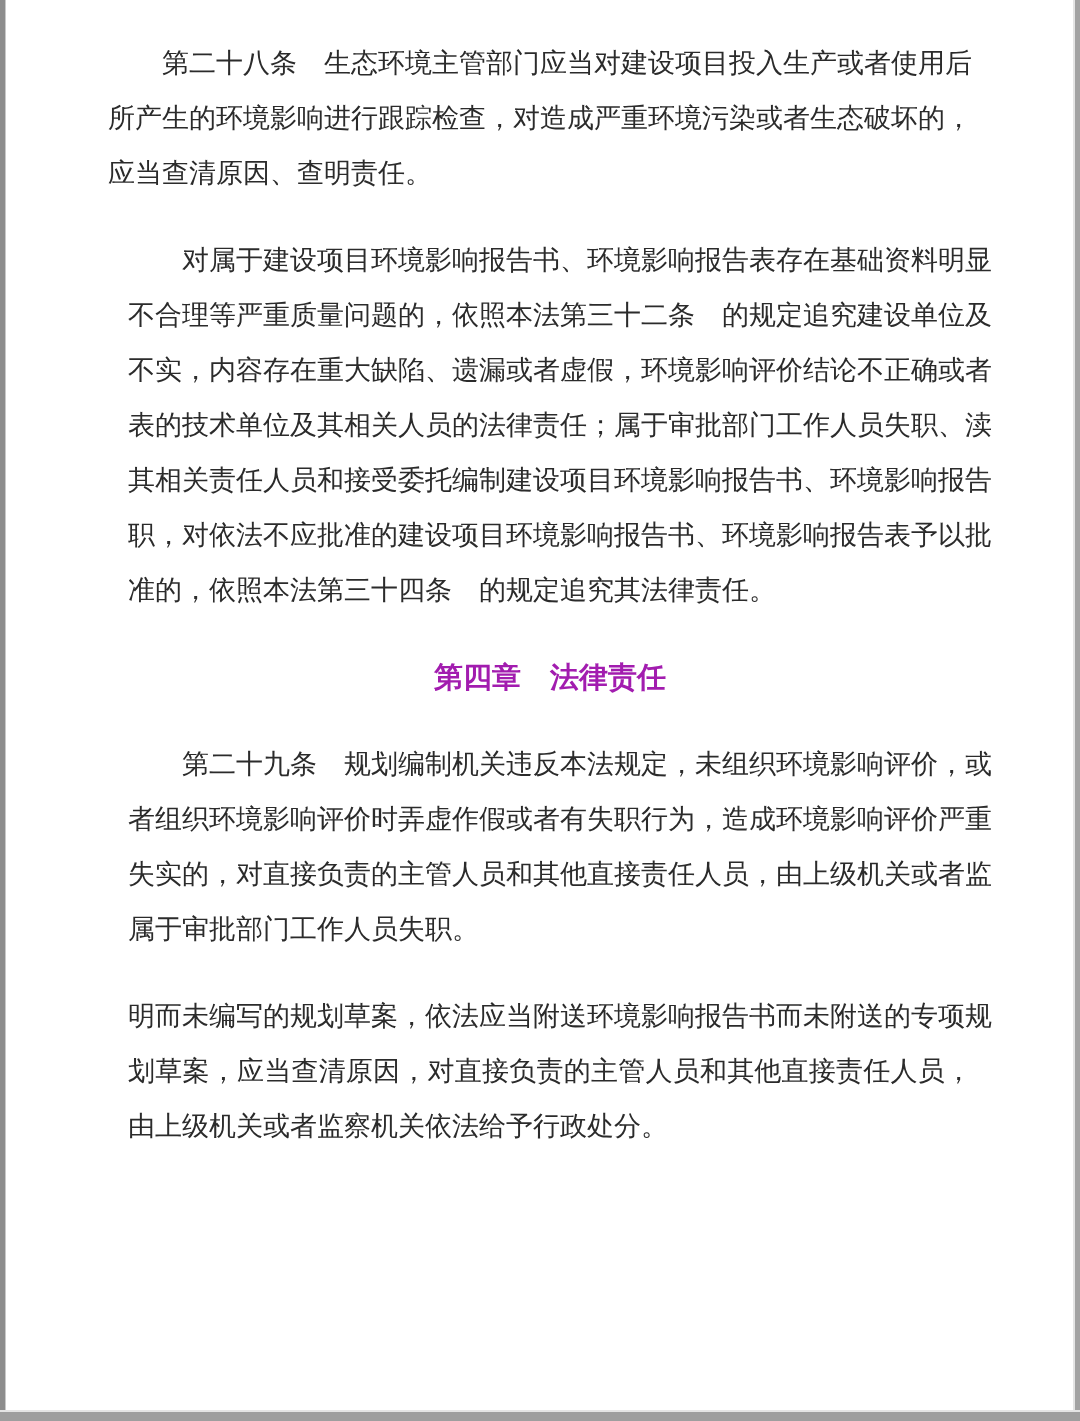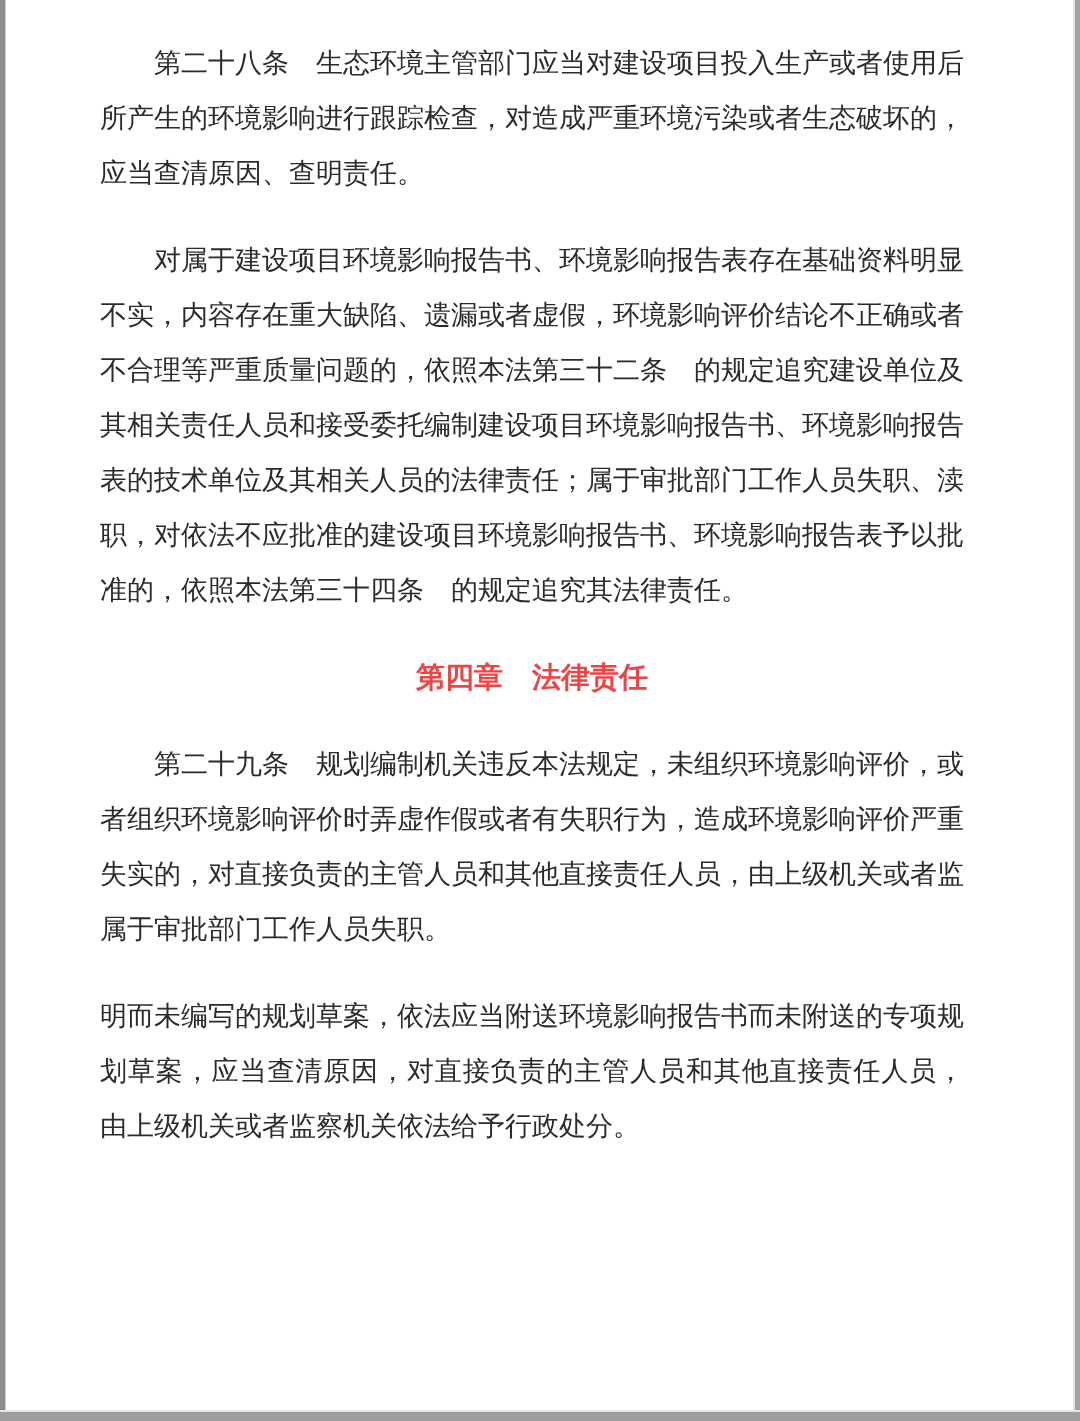--- a/index.html
+++ b/index.html
@@ -37,27 +37,27 @@
   .edge-bottom {
     position: absolute;
     left: 0; bottom: 0;
     width: 100%; height: 9px;
     background: #9e9e9e;
     border-top: 2px solid #e4e4e4;
   }
   
   .content {
     position: absolute;
-    left: 100px;
+    left: 108px;
     top: 36px;
     width: 864px;
     color: #2b2b2b;
   }
   .block { margin: 0; }
-  .block + .block { margin-top: 32px; }
+  .block + .block { margin-top: 32px; margin-left: 20px; }
   .line {
     font-size: 27px;
     line-height: 55px;
     height: 55px;
     white-space: nowrap;
     text-align: justify;
     text-align-last: justify;
     text-justify: inter-character;
     letter-spacing: 0;
   }
@@ -67,42 +67,42 @@
     text-align-last: left;
   }
   .chapter-heading {
     margin: 0;
     font-family: "Liberation Sans", sans-serif;
     font-size: 29px;
     font-weight: bold;
     line-height: 55px;
     height: 55px;
     text-align: center;
-    color: #ef4444;
+    color: #a21caf;
   }
 </style>
 </head>
 <body>
 
 <div class="page">
 
   <div class="content">
 
     <div class="block">
       <div class="line indent">第二十八条　生态环境主管部门应当对建设项目投入生产或者使用后</div>
       <div class="line">所产生的环境影响进行跟踪检查，对造成严重环境污染或者生态破坏的，</div>
       <div class="line end">应当查清原因、查明责任。</div>
     </div>
 
     <div class="block">
       <div class="line indent">对属于建设项目环境影响报告书、环境影响报告表存在基础资料明显</div>
+      <div class="line">不合理等严重质量问题的，依照本法第三十二条　的规定追究建设单位及</div>
       <div class="line">不实，内容存在重大缺陷、遗漏或者虚假，环境影响评价结论不正确或者</div>
-      <div class="line">不合理等严重质量问题的，依照本法第三十二条　的规定追究建设单位及</div>
+      <div class="line">表的技术单位及其相关人员的法律责任；属于审批部门工作人员失职、渎</div>
       <div class="line">其相关责任人员和接受委托编制建设项目环境影响报告书、环境影响报告</div>
-      <div class="line">表的技术单位及其相关人员的法律责任；属于审批部门工作人员失职、渎</div>
       <div class="line">职，对依法不应批准的建设项目环境影响报告书、环境影响报告表予以批</div>
       <div class="line end">准的，依照本法第三十四条　的规定追究其法律责任。</div>
     </div>
 
     <div class="block chapter-heading">第四章　法律责任</div>
 
     <div class="block">
       <div class="line indent">第二十九条　规划编制机关违反本法规定，未组织环境影响评价，或</div>
       <div class="line">者组织环境影响评价时弄虚作假或者有失职行为，造成环境影响评价严重</div>
       <div class="line">失实的，对直接负责的主管人员和其他直接责任人员，由上级机关或者监</div>

